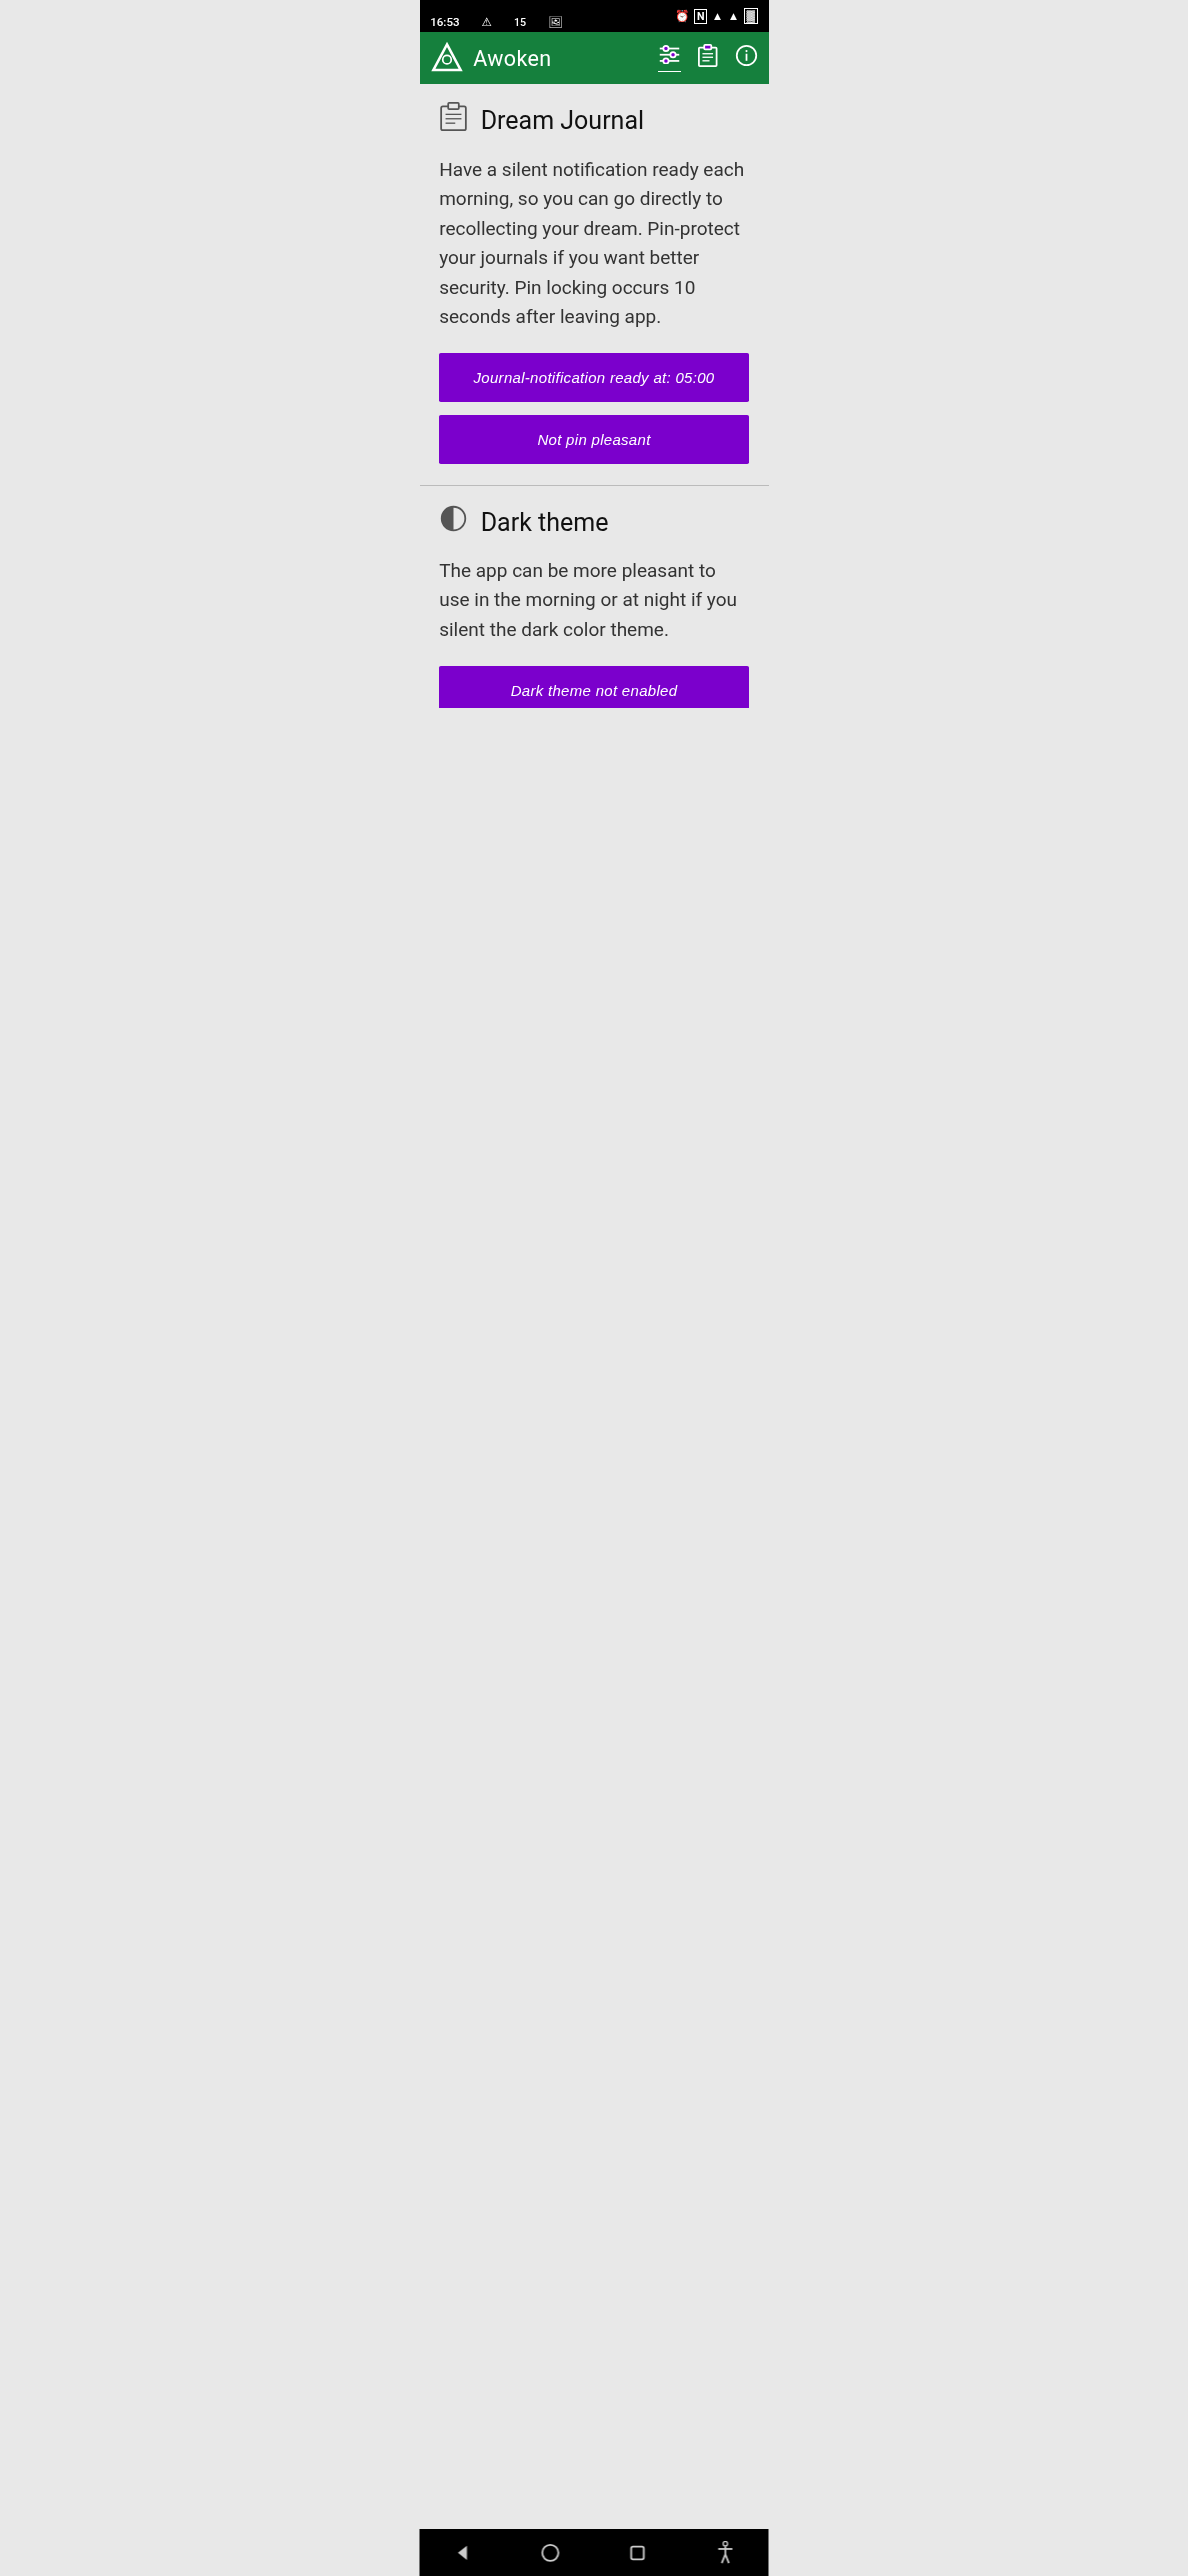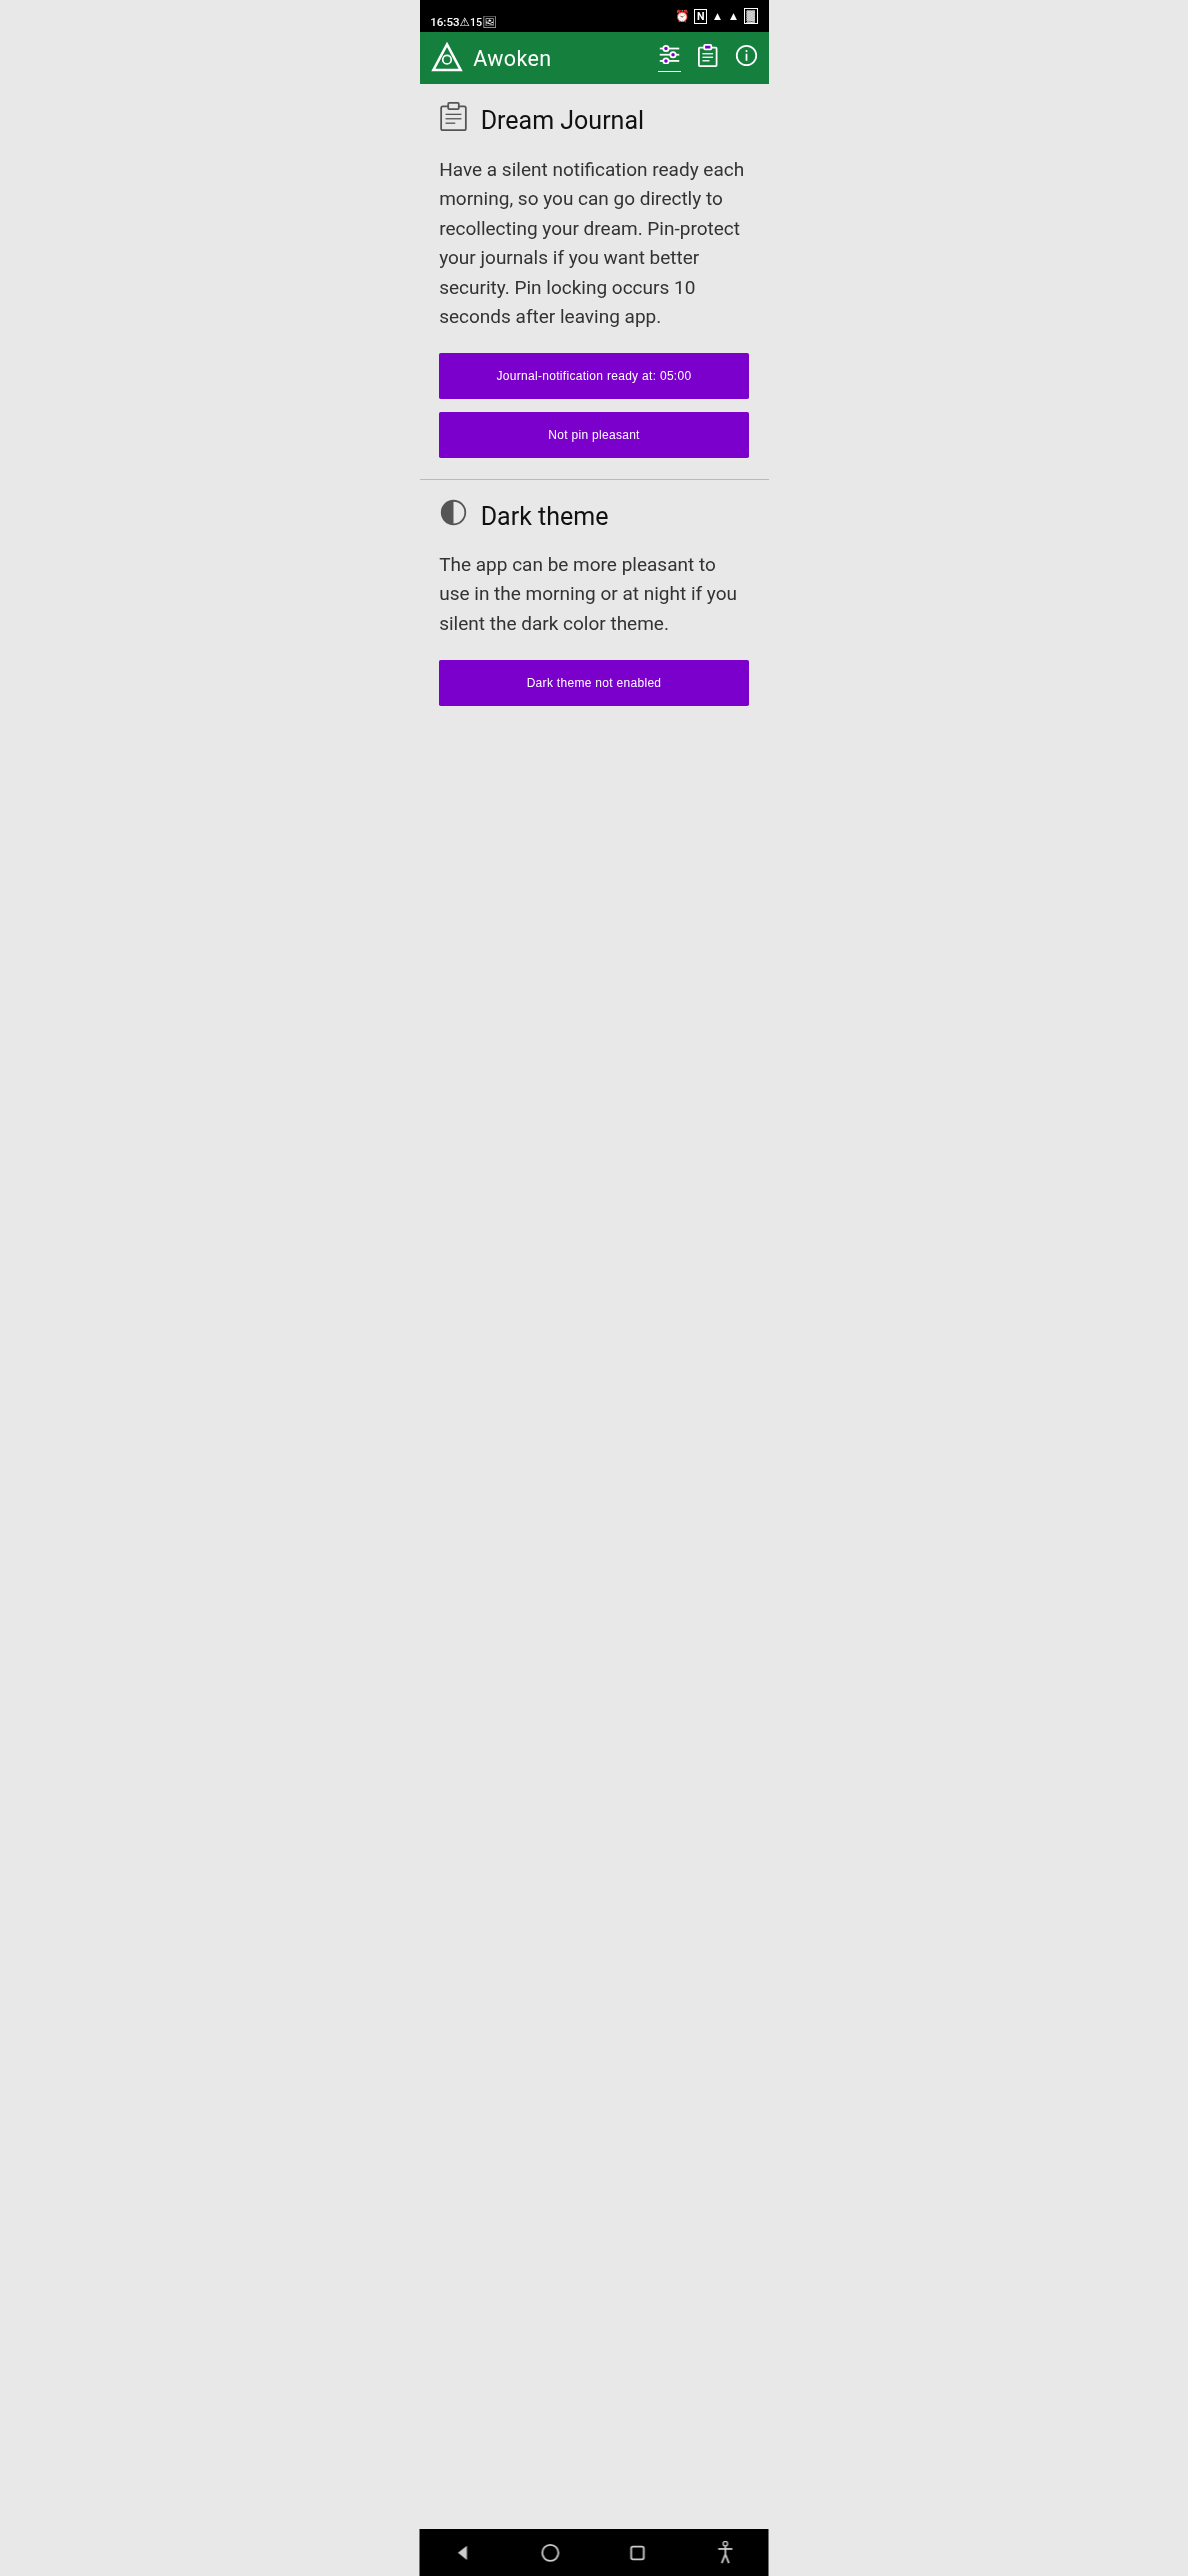--- a/index.html
+++ b/index.html
@@ -24,21 +24,21 @@
       justify-content: space-between;
       padding: 5.4px 10.7px;
       height: 32px;
       font-size: 11.6px;
       font-weight: 500;
     }
 
     .status-left {
       display: flex;
       align-items: center;
-      gap: 0;
+      gap: 22px;
       margin-top: 12px;
     }
 
     .status-right {
       display: flex;
       align-items: center;
       gap: 4.5px;
     }
 
     
@@ -130,26 +130,27 @@
     }
 
     .action-button {
       display: block;
       width: 100%;
       background: #7B00CC;
       color: #fff;
       border: none;
       border-radius: 1.8px;
       padding: 16px 10.7px;
-      font-size: 12px;
+      font-size: 15px;
       font-weight: 400;
       text-align: center;
       cursor: pointer;
       margin-bottom: 12.5px;
       letter-spacing: 0.3px;
+      font-style: italic;
     }
 
     .action-button:last-child {
       margin-bottom: 0;
     }
 
     
     .bottom-nav {
       background: #000;
       display: flex;

